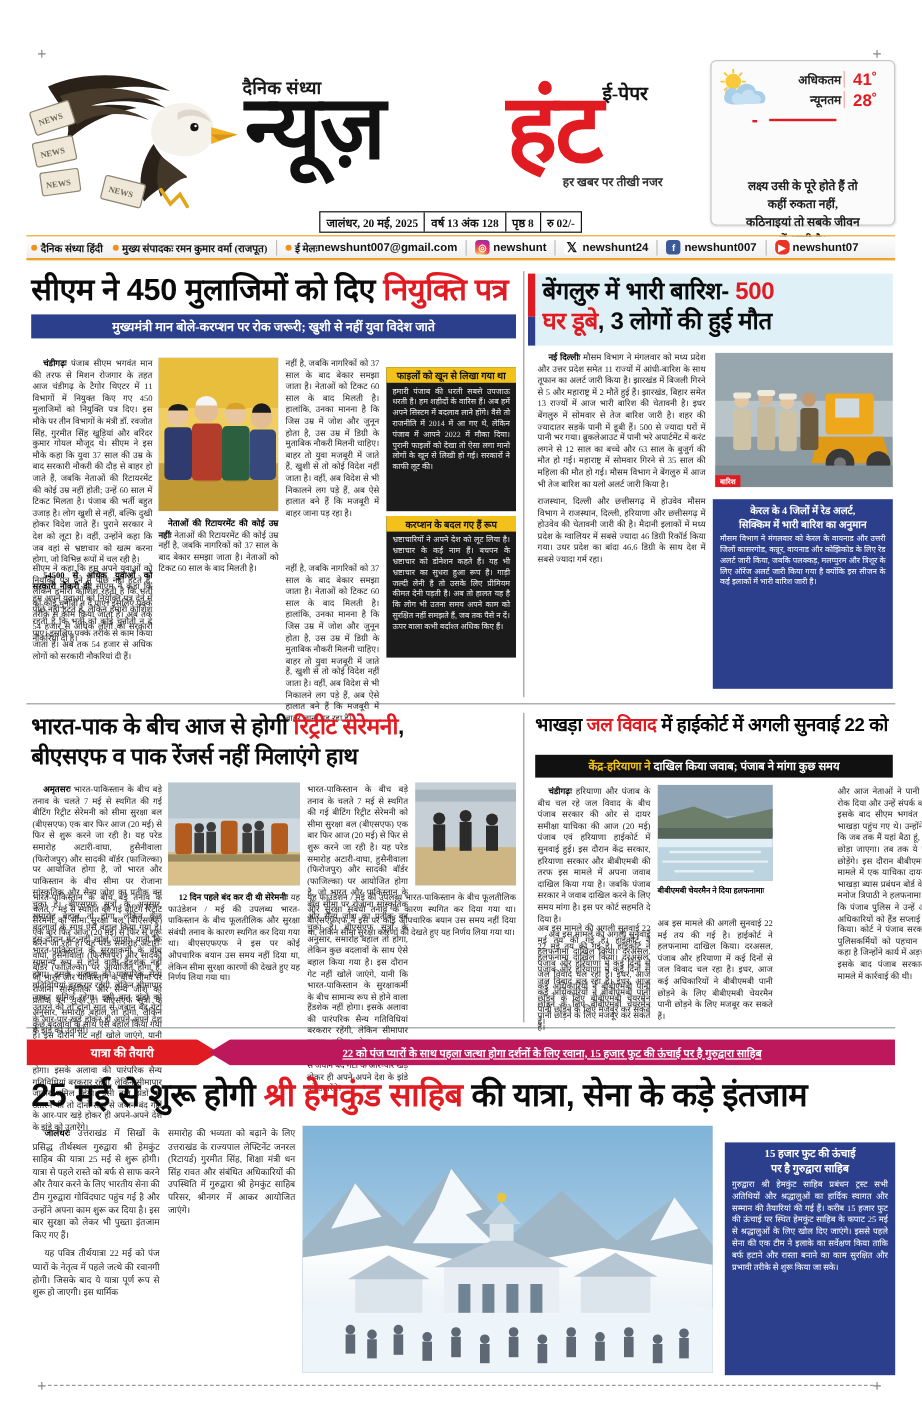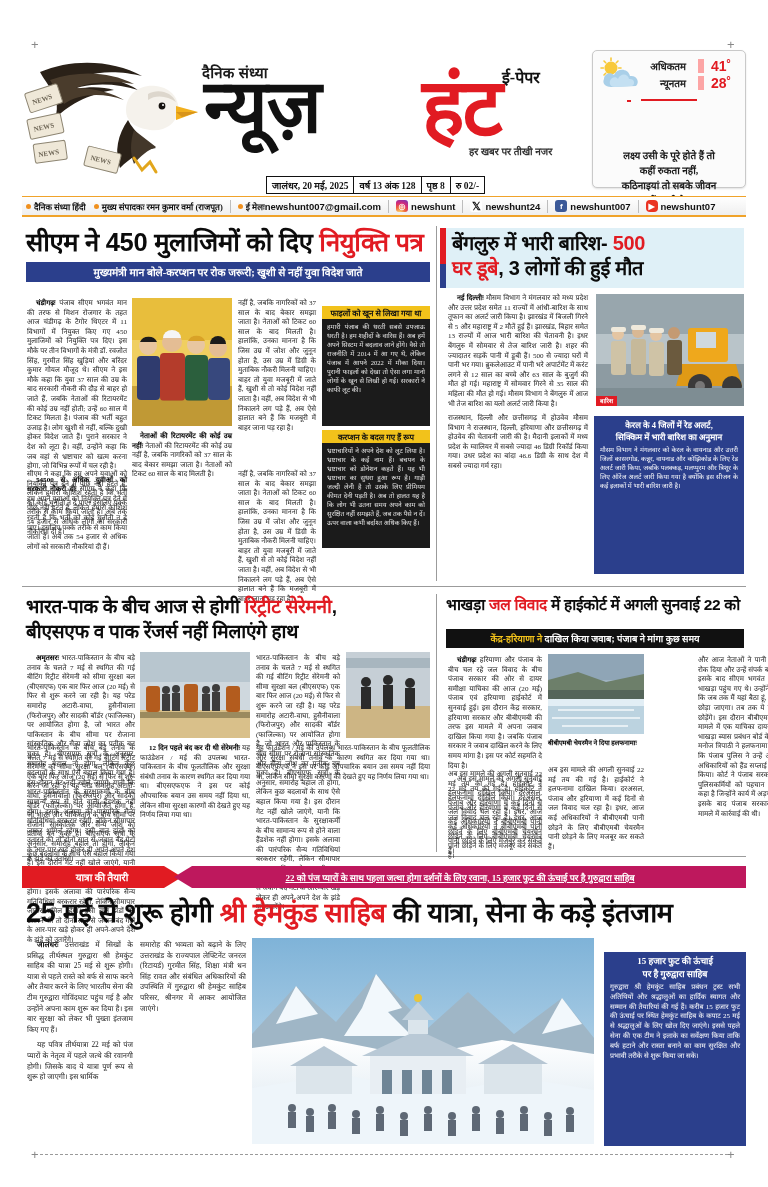--- a/index.html
+++ b/index.html
@@ -67,21 +67,21 @@
   
   .weather{
     position:absolute;left:592px;top:50px;width:152px;height:136px;
     border:1px solid #c9c9c9;border-radius:5px;background:#fbfbfb;
     box-shadow:0 1px 2px rgba(0,0,0,.12);
   }
   .wx-top{display:flex;align-items:center;padding:6px 7px 2px 6px;}
   .wx-icon{width:44px;height:34px;position:relative;flex:none;}
   .wx-temps{flex:1;display:flex;flex-direction:column;gap:1px;padding-left:3px;}
   .wx-row{display:flex;align-items:center;font-size:10px;font-weight:bold;color:#222;}
-  .wx-row .lbl{flex:1;text-align:right;padding-right:12px;border-right:6px solid #fca5a5;}
+  .wx-row .lbl{flex:1;text-align:right;padding-right:2px;border-right:1px solid #fca5a5;}
   .wx-row .val{width:34px;text-align:center;color:#e11b22;font-size:14px;font-weight:bold;}
   .wx-sep{margin:6px auto 4px auto;width:56px;border-top:2px solid #e11b22;position:relative;}
   .wx-sep:before{content:"";position:absolute;left:-14px;top:-1px;width:4px;height:2px;background:#e11b22;}
   .wx-quote{
     padding:2px 8px 6px 8px;text-align:center;font-size:10px;line-height:15px;
     font-weight:bold;color:#1b1b1b;font-family:"Liberation Serif", serif;margin-top:45px;
   }
 
   
   .infobar{

